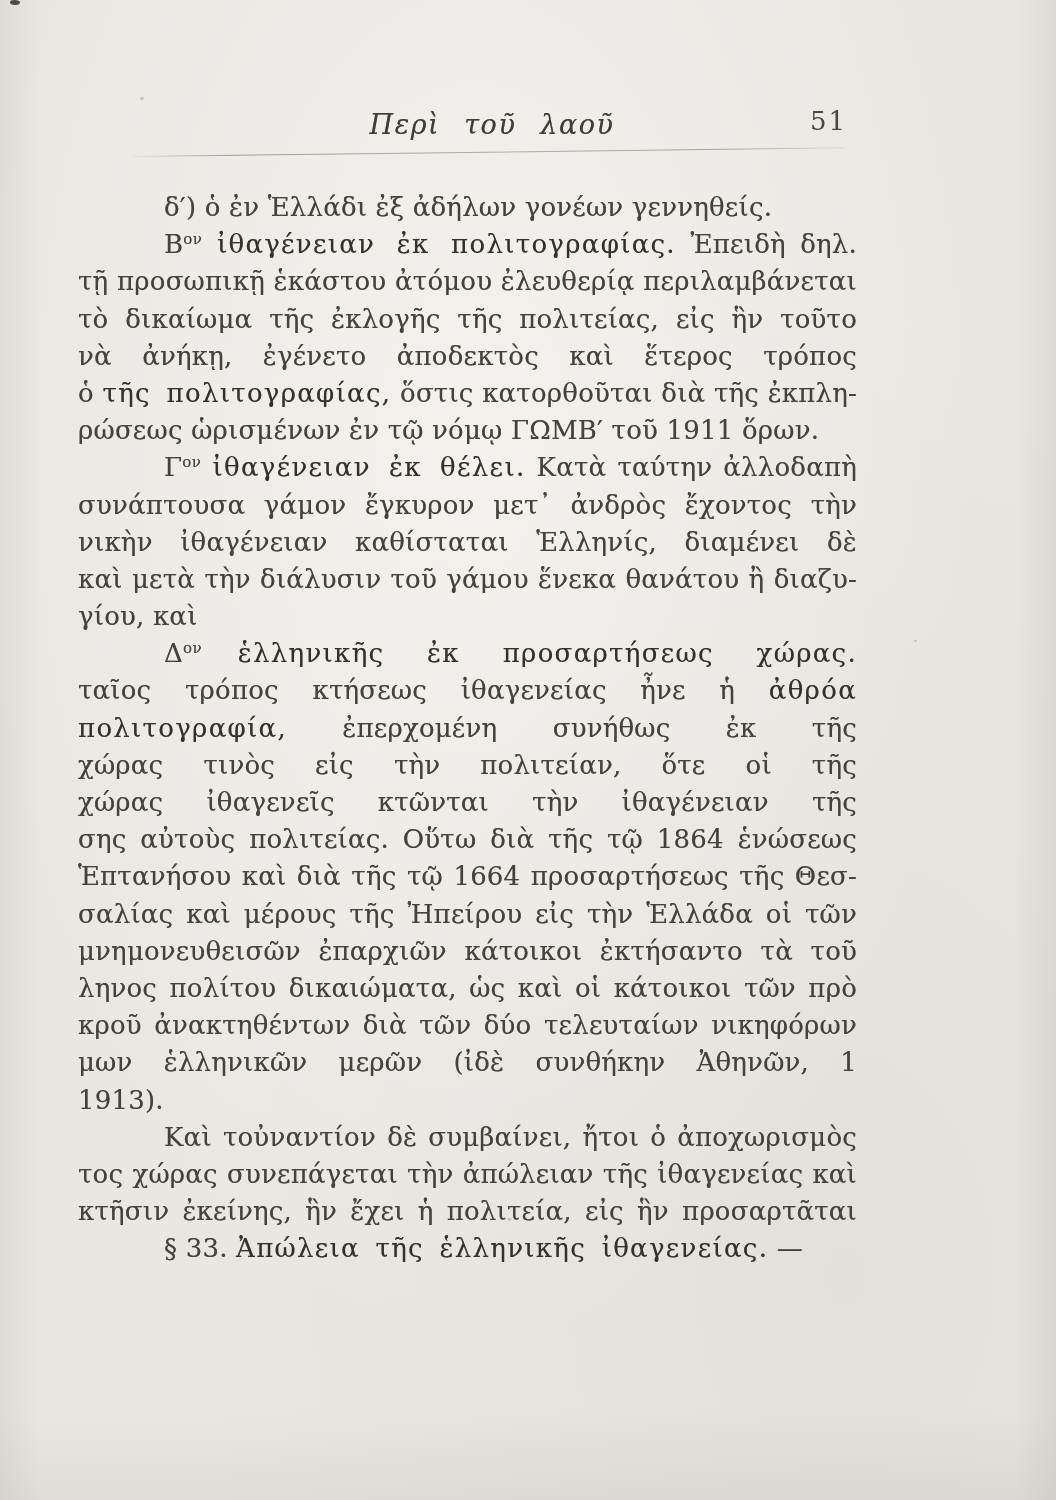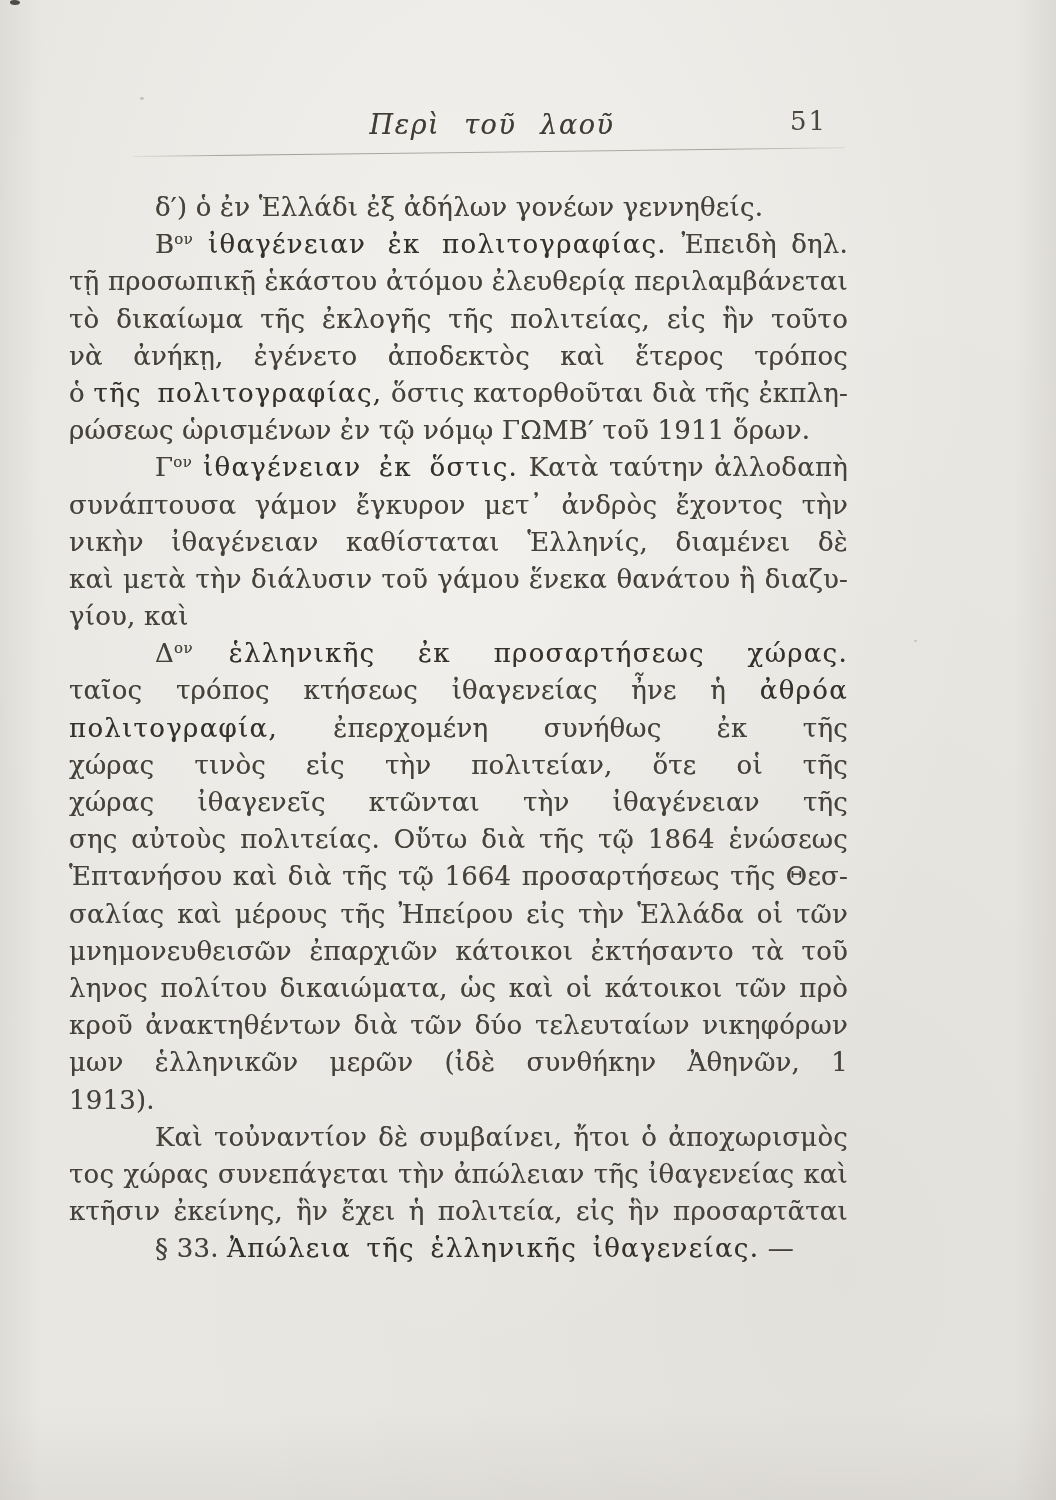--- a/index.html
+++ b/index.html
@@ -27,41 +27,41 @@
     white-space: nowrap;
     font-style: italic;
     font-size: 27px;
     letter-spacing: 1.5px;
     word-spacing: 14px;
     color: #403d35;
     text-shadow: 0 0 0.6px rgba(64,61,53,0.55);
   }
   .page-number {
     position: absolute;
-    left: 790px; top: 106px;
+    left: 810px; top: 106px;
     font-size: 26px;
     letter-spacing: 2px;
     color: #4a473f;
   }
   .header-rule {
     position: absolute;
     left: 133px; top: 156px;
     width: 712px; height: 1.3px;
     transform: rotate(-0.7deg);
     transform-origin: left center;
     background: linear-gradient(90deg,
       rgba(125,122,112,0.10), rgba(125,122,112,0.70) 14%,
       rgba(125,122,112,0.55) 55%, rgba(125,122,112,0.65) 82%,
       rgba(125,122,112,0.15));
   }
 
   
   .text-block {
     position: absolute;
-    left: 69px; top: 189px;
+    left: 78px; top: 189px;
     width: 779px;
   }
   .line {
     height: 37.2px;
     line-height: 37.2px;
     font-size: 26px;
     letter-spacing: 0.2px;
     white-space: nowrap;
     overflow: hidden;
     text-shadow: 0 0 0.55px rgba(69,66,58,0.55);
@@ -109,21 +109,21 @@
   <div class="header-rule"></div>
 
   <div class="text-block" id="text-block">
       <div class="line indent"><span>δ′) ὁ ἐν Ἑλλάδι ἐξ ἀδήλων γονέων γεννηθείς.</span></div>
       <div class="line indent jz"><span>Β</span><span class="sup">ον</span><span> </span><span class="b">ἰθαγένειαν ἐκ πολιτογραφίας.</span><span> Ἐπειδὴ δηλ. ἐν</span></div>
       <div class="line jz"><span>τῇ προσωπικῇ ἑκάστου ἀτόμου ἐλευθερίᾳ περιλαμβάνεται καὶ</span></div>
       <div class="line jz"><span>τὸ δικαίωμα τῆς ἐκλογῆς τῆς πολιτείας, εἰς ἣν τοῦτο θέλει</span></div>
       <div class="line jz"><span>νὰ ἀνήκῃ, ἐγένετο ἀποδεκτὸς καὶ ἕτερος τρόπος ἰθαγενείας,</span></div>
       <div class="line jz"><span>ὁ </span><span class="b">τῆς πολιτογραφίας,</span><span> ὅστις κατορθοῦται διὰ τῆς ἐκπλη-</span></div>
       <div class="line"><span>ρώσεως ὡρισμένων ἐν τῷ νόμῳ ΓΩΜΒ′ τοῦ 1911 ὅρων.</span></div>
-      <div class="line indent jz"><span>Γ</span><span class="sup">ον</span><span> </span><span class="b">ἰθαγένειαν ἐκ ὅστις.</span><span> Κατὰ ταύτην ἀλλοδαπὴ</span></div>
+      <div class="line indent jz"><span>Γ</span><span class="sup">ον</span><span> </span><span class="b">ἰθαγένειαν ἐκ θέλει.</span><span> Κατὰ ταύτην ἀλλοδαπὴ</span></div>
       <div class="line jz"><span>συνάπτουσα γάμον ἔγκυρον μετ᾽ ἀνδρὸς ἔχοντος τὴν ἑλλη-</span></div>
       <div class="line jz"><span>νικὴν ἰθαγένειαν καθίσταται Ἑλληνίς, διαμένει δὲ τοιαύτη</span></div>
       <div class="line jz"><span>καὶ μετὰ τὴν διάλυσιν τοῦ γάμου ἕνεκα θανάτου ἢ διαζυ-</span></div>
       <div class="line"><span>γίου, καὶ</span></div>
       <div class="line indent jz"><span>Δ</span><span class="sup">ον</span><span> </span><span class="b">ἑλληνικῆς ἐκ προσαρτήσεως χώρας.</span></div>
       <div class="line jz"><span>ταῖος τρόπος κτήσεως ἰθαγενείας ἦνε ἡ </span><span class="b">ἀθρόα</span></div>
       <div class="line jz"><span class="b">πολιτογραφία,</span><span> ἐπερχομένη συνήθως ἐκ τῆς προσαρτήσεως</span></div>
       <div class="line jz"><span>χώρας τινὸς εἰς τὴν πολιτείαν, ὅτε οἱ τῆς προσαρτωμένης</span></div>
       <div class="line jz"><span>χώρας ἰθαγενεῖς κτῶνται τὴν ἰθαγένειαν τῆς προσαρτησά-</span></div>
       <div class="line jz"><span>σης αὐτοὺς πολιτείας. Οὕτω διὰ τῆς τῷ 1864 ἑνώσεως τῆς</span></div>

